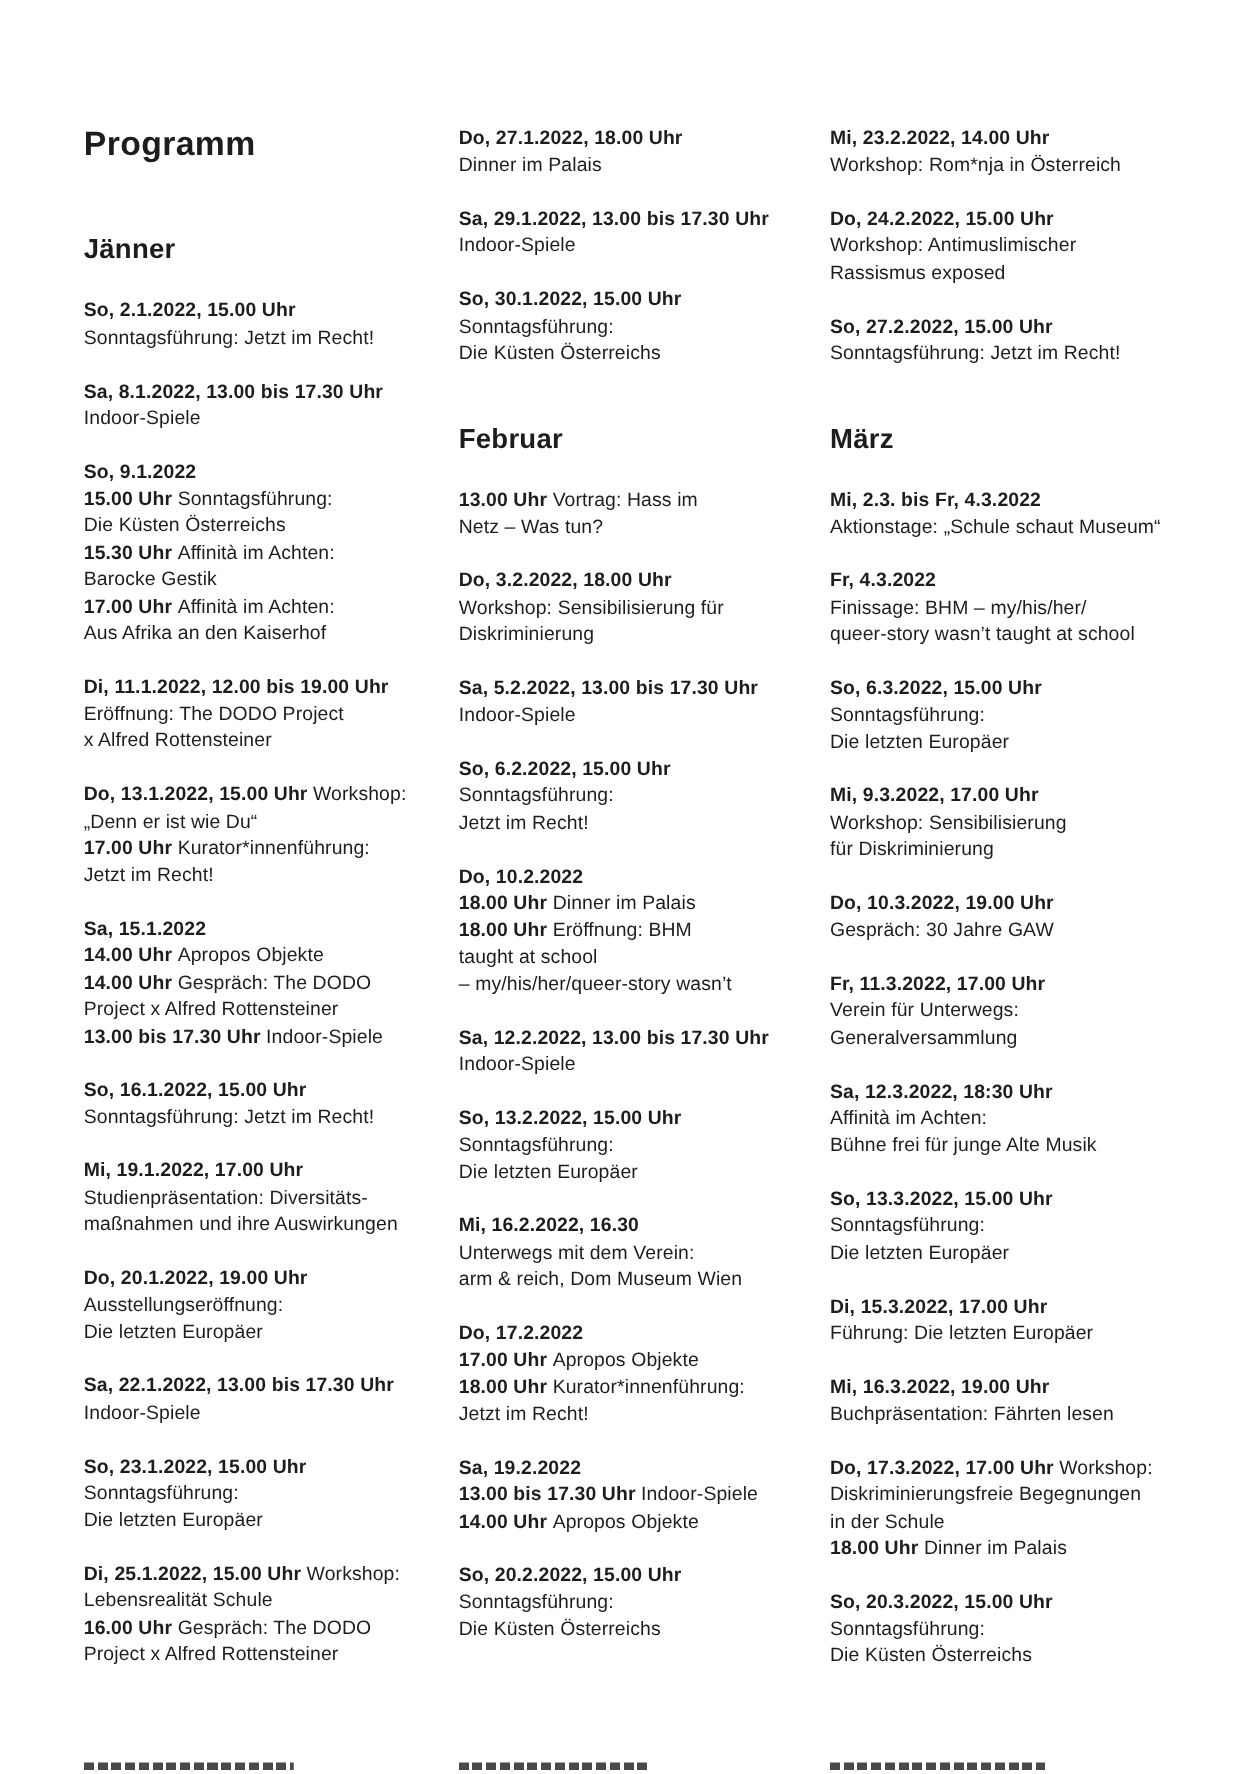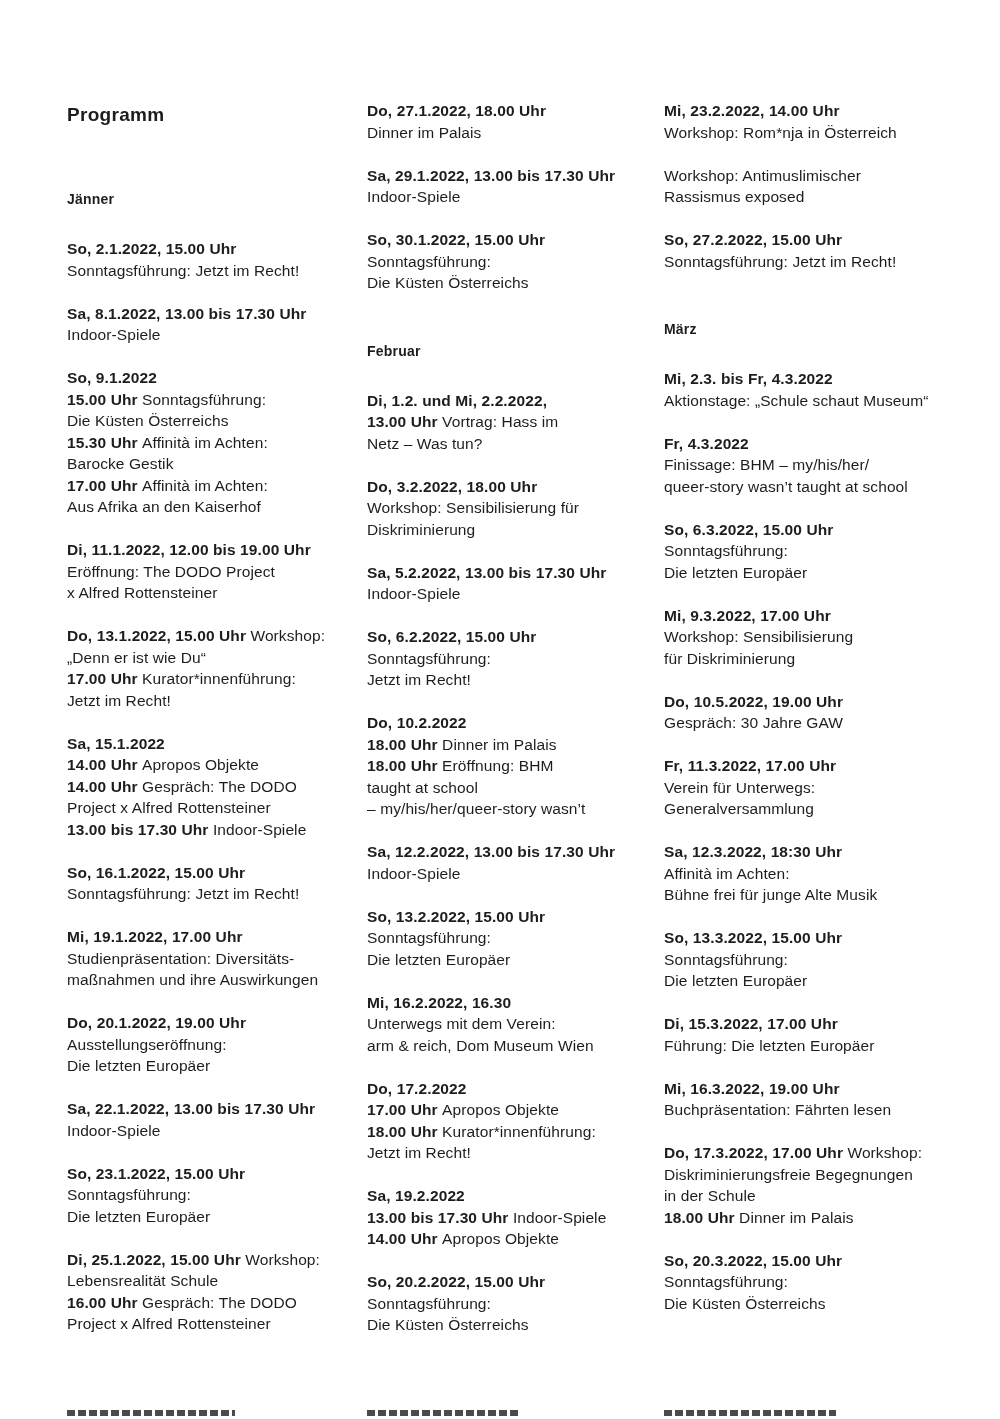--- a/index.html
+++ b/index.html
@@ -10,28 +10,28 @@
     background: #ffffff;
     font-family: "Liberation Sans", "DejaVu Sans", sans-serif;
     color: #1d1d1b;
     overflow: hidden;
   }
   .col { position: absolute; top: 100px; width: 296px; }
   #col-0 { left: 67px; }
   #col-1 { left: 367px; }
   #col-2 { left: 664px; }
   .page-title {
-    font-size: 19px;
+    font-size: 27px;
     font-weight: 700;
     line-height: 30px;
     margin: 0 0 57px 0;
     letter-spacing: 0.3px;
   }
   .section-heading {
-    font-size: 14px;
+    font-size: 22px;
     font-weight: 700;
     line-height: 24px;
     margin: 45px 0 27px 0;
     letter-spacing: 0.2px;
   }
   .event {
     margin: 0 0 21.5px 0;
     font-size: 15.5px;
     line-height: 21.5px;
     letter-spacing: 0.1px;
@@ -130,21 +130,20 @@
         <div class="line"><span class="bold">Sa, 29.1.2022, 13.00 bis 17.30 Uhr</span></div>
         <div class="line"><span class="reg">Indoor-Spiele</span></div>
       </div>
       <div class="event">
         <div class="line"><span class="bold">So, 30.1.2022, 15.00 Uhr</span></div>
         <div class="line"><span class="reg">Sonntagsführung:</span></div>
         <div class="line"><span class="reg">Die Küsten Österreichs</span></div>
       </div>
       <h2 class="section-heading">Februar</h2>
       <div class="event">
-        <div class="line"><span class="bold">Di, 1.2. und Mi, 2.2.2022,</span></div>
         <div class="line"><span class="bold">13.00 Uhr </span><span class="reg">Vortrag: Hass im</span></div>
         <div class="line"><span class="reg">Netz – Was tun?</span></div>
       </div>
       <div class="event">
         <div class="line"><span class="bold">Do, 3.2.2022, 18.00 Uhr</span></div>
         <div class="line"><span class="reg">Workshop: Sensibilisierung für</span></div>
         <div class="line"><span class="reg">Diskriminierung</span></div>
       </div>
       <div class="event">
         <div class="line"><span class="bold">Sa, 5.2.2022, 13.00 bis 17.30 Uhr</span></div>
@@ -192,20 +191,21 @@
         <div class="line"><span class="reg">Sonntagsführung:</span></div>
         <div class="line"><span class="reg">Die Küsten Österreichs</span></div>
       </div>
     </div>
   <div class="col" id="col-2">
       <div class="event">
         <div class="line"><span class="bold">Mi, 23.2.2022, 14.00 Uhr</span></div>
         <div class="line"><span class="reg">Workshop: Rom*nja in Österreich</span></div>
       </div>
       <div class="event">
+        <div class="line"><span class="bold">Do, 24.2.2022, 15.00 Uhr</span></div>
         <div class="line"><span class="reg">Workshop: Antimuslimischer</span></div>
         <div class="line"><span class="reg">Rassismus exposed</span></div>
       </div>
       <div class="event">
         <div class="line"><span class="bold">So, 27.2.2022, 15.00 Uhr</span></div>
         <div class="line"><span class="reg">Sonntagsführung: Jetzt im Recht!</span></div>
       </div>
       <h2 class="section-heading">März</h2>
       <div class="event">
         <div class="line"><span class="bold">Mi, 2.3. bis Fr, 4.3.2022</span></div>
@@ -220,21 +220,21 @@
         <div class="line"><span class="bold">So, 6.3.2022, 15.00 Uhr</span></div>
         <div class="line"><span class="reg">Sonntagsführung:</span></div>
         <div class="line"><span class="reg">Die letzten Europäer</span></div>
       </div>
       <div class="event">
         <div class="line"><span class="bold">Mi, 9.3.2022, 17.00 Uhr</span></div>
         <div class="line"><span class="reg">Workshop: Sensibilisierung</span></div>
         <div class="line"><span class="reg">für Diskriminierung</span></div>
       </div>
       <div class="event">
-        <div class="line"><span class="bold">Do, 10.5.2022, 19.00 Uhr</span></div>
+        <div class="line"><span class="bold">Do, 10.3.2022, 19.00 Uhr</span></div>
         <div class="line"><span class="reg">Gespräch: 30 Jahre GAW</span></div>
       </div>
       <div class="event">
         <div class="line"><span class="bold">Fr, 11.3.2022, 17.00 Uhr</span></div>
         <div class="line"><span class="reg">Verein für Unterwegs:</span></div>
         <div class="line"><span class="reg">Generalversammlung</span></div>
       </div>
       <div class="event">
         <div class="line"><span class="bold">Sa, 12.3.2022, 18:30 Uhr</span></div>
         <div class="line"><span class="reg">Affinità im Achten:</span></div>

